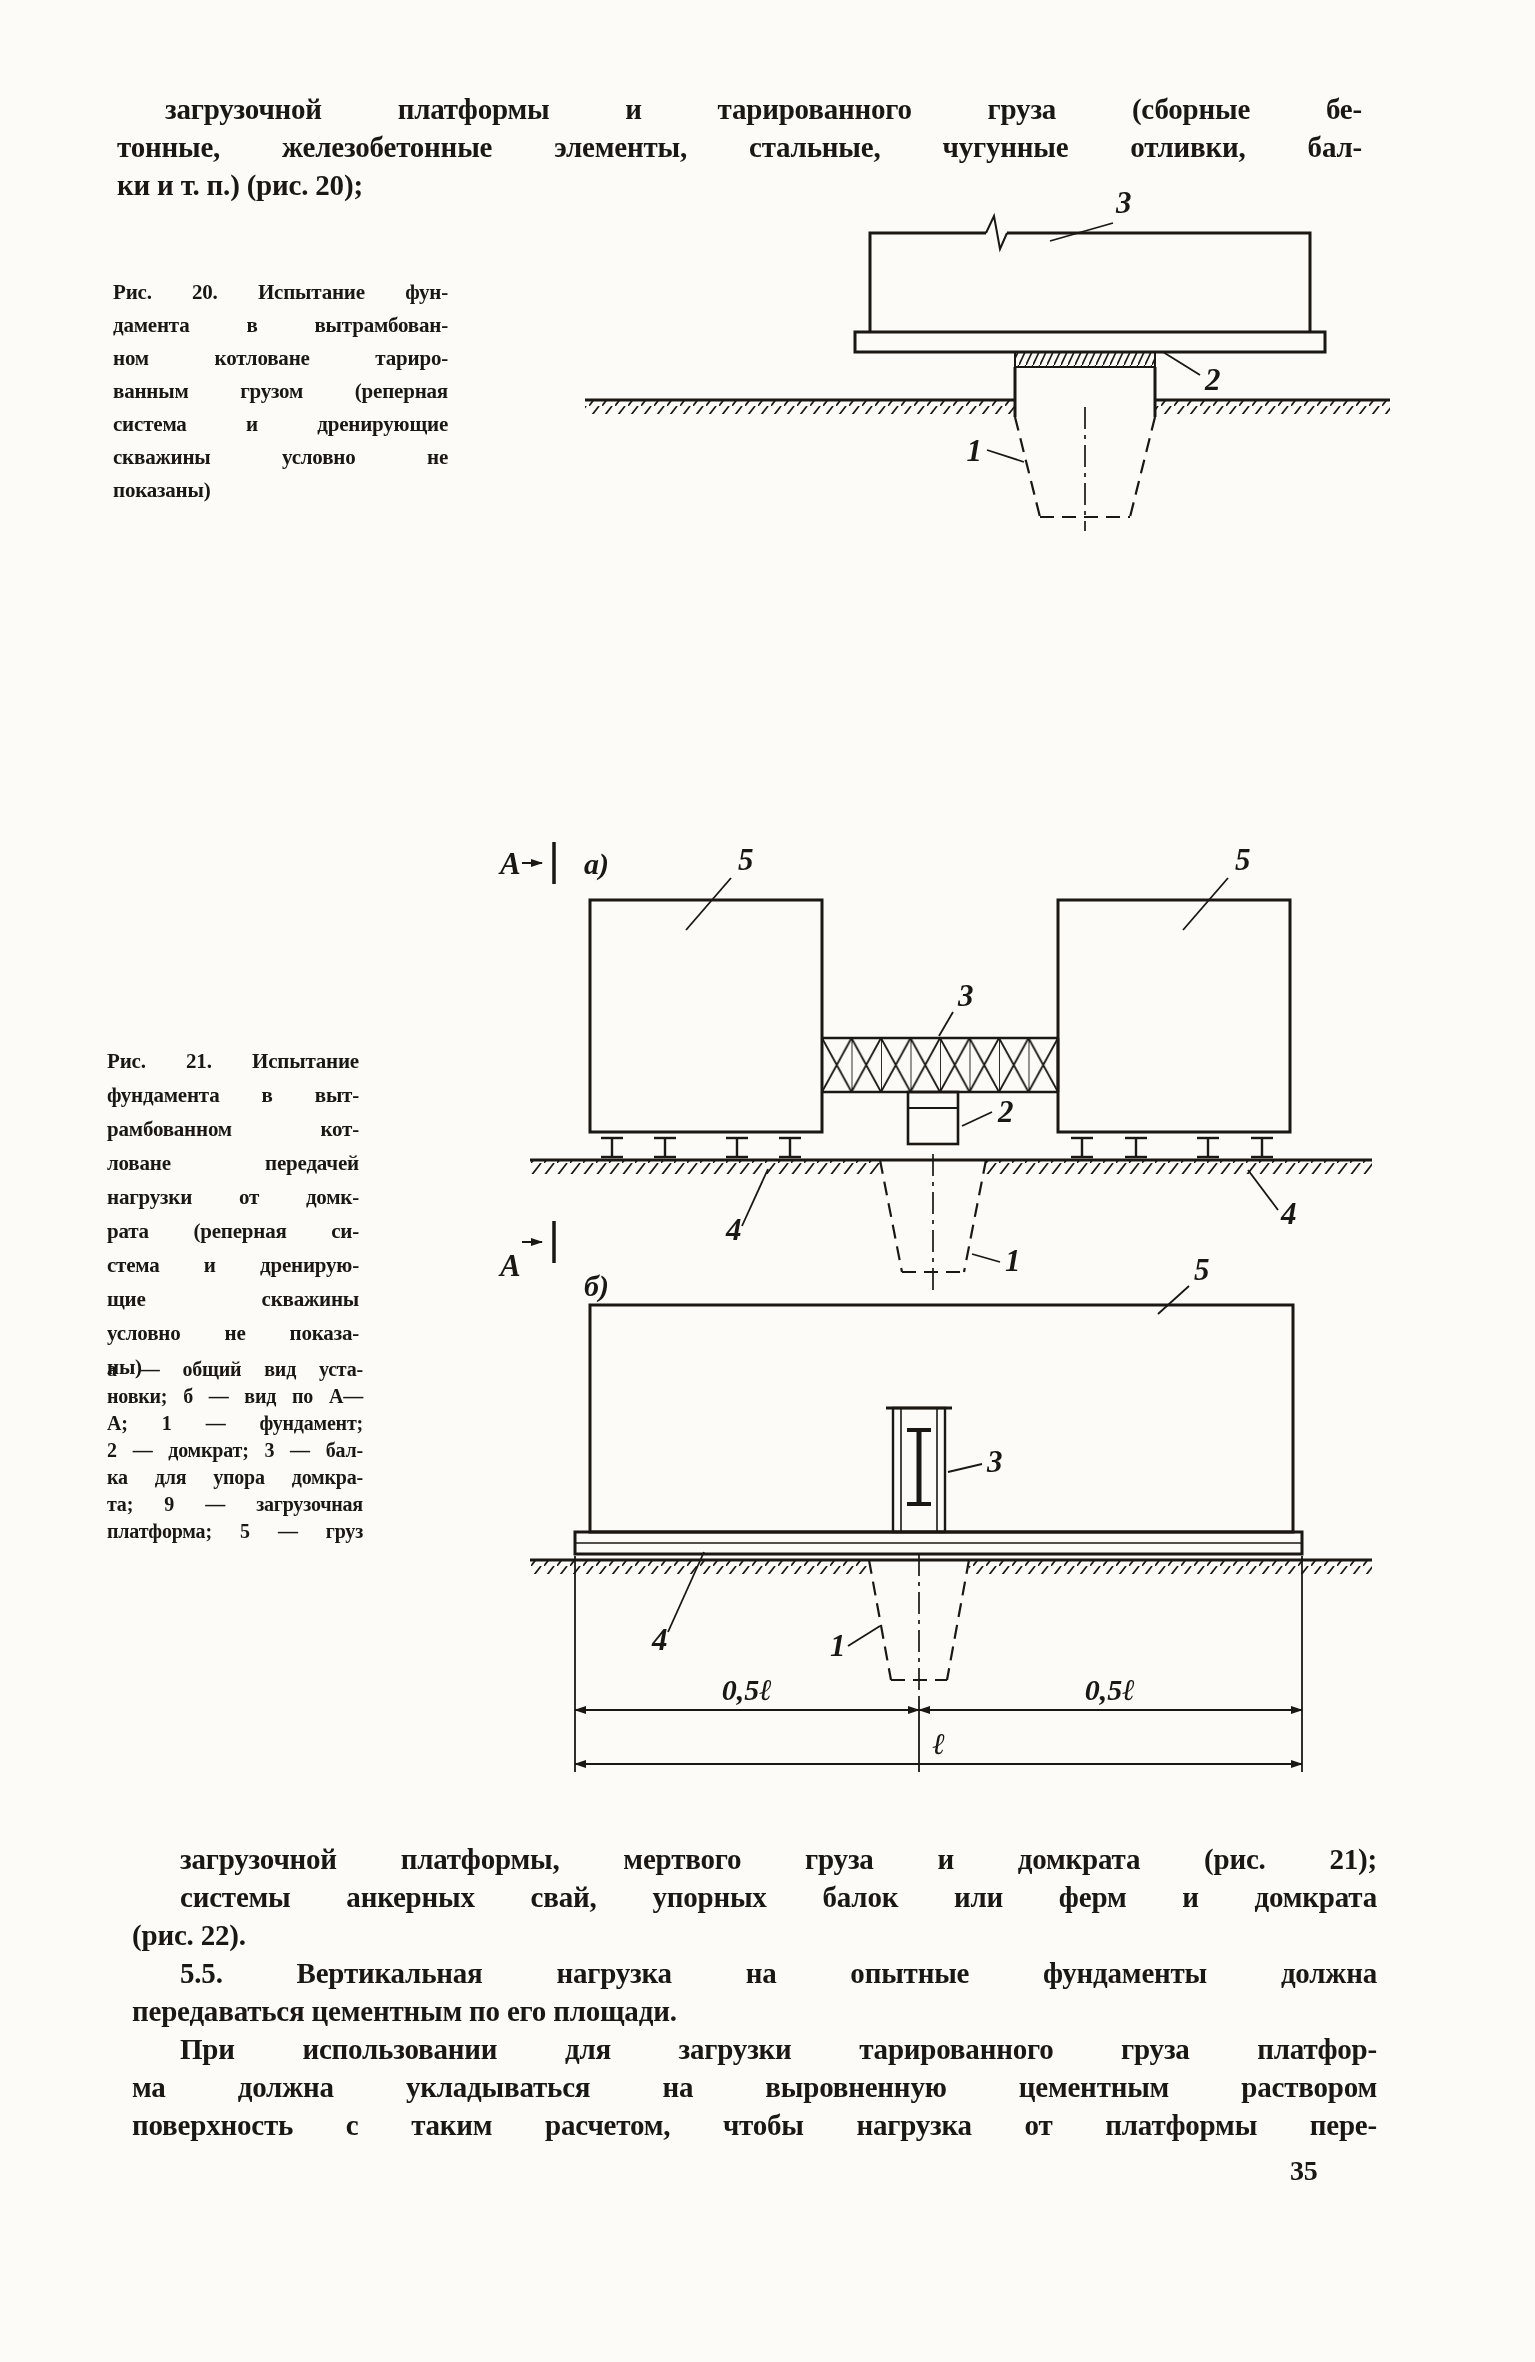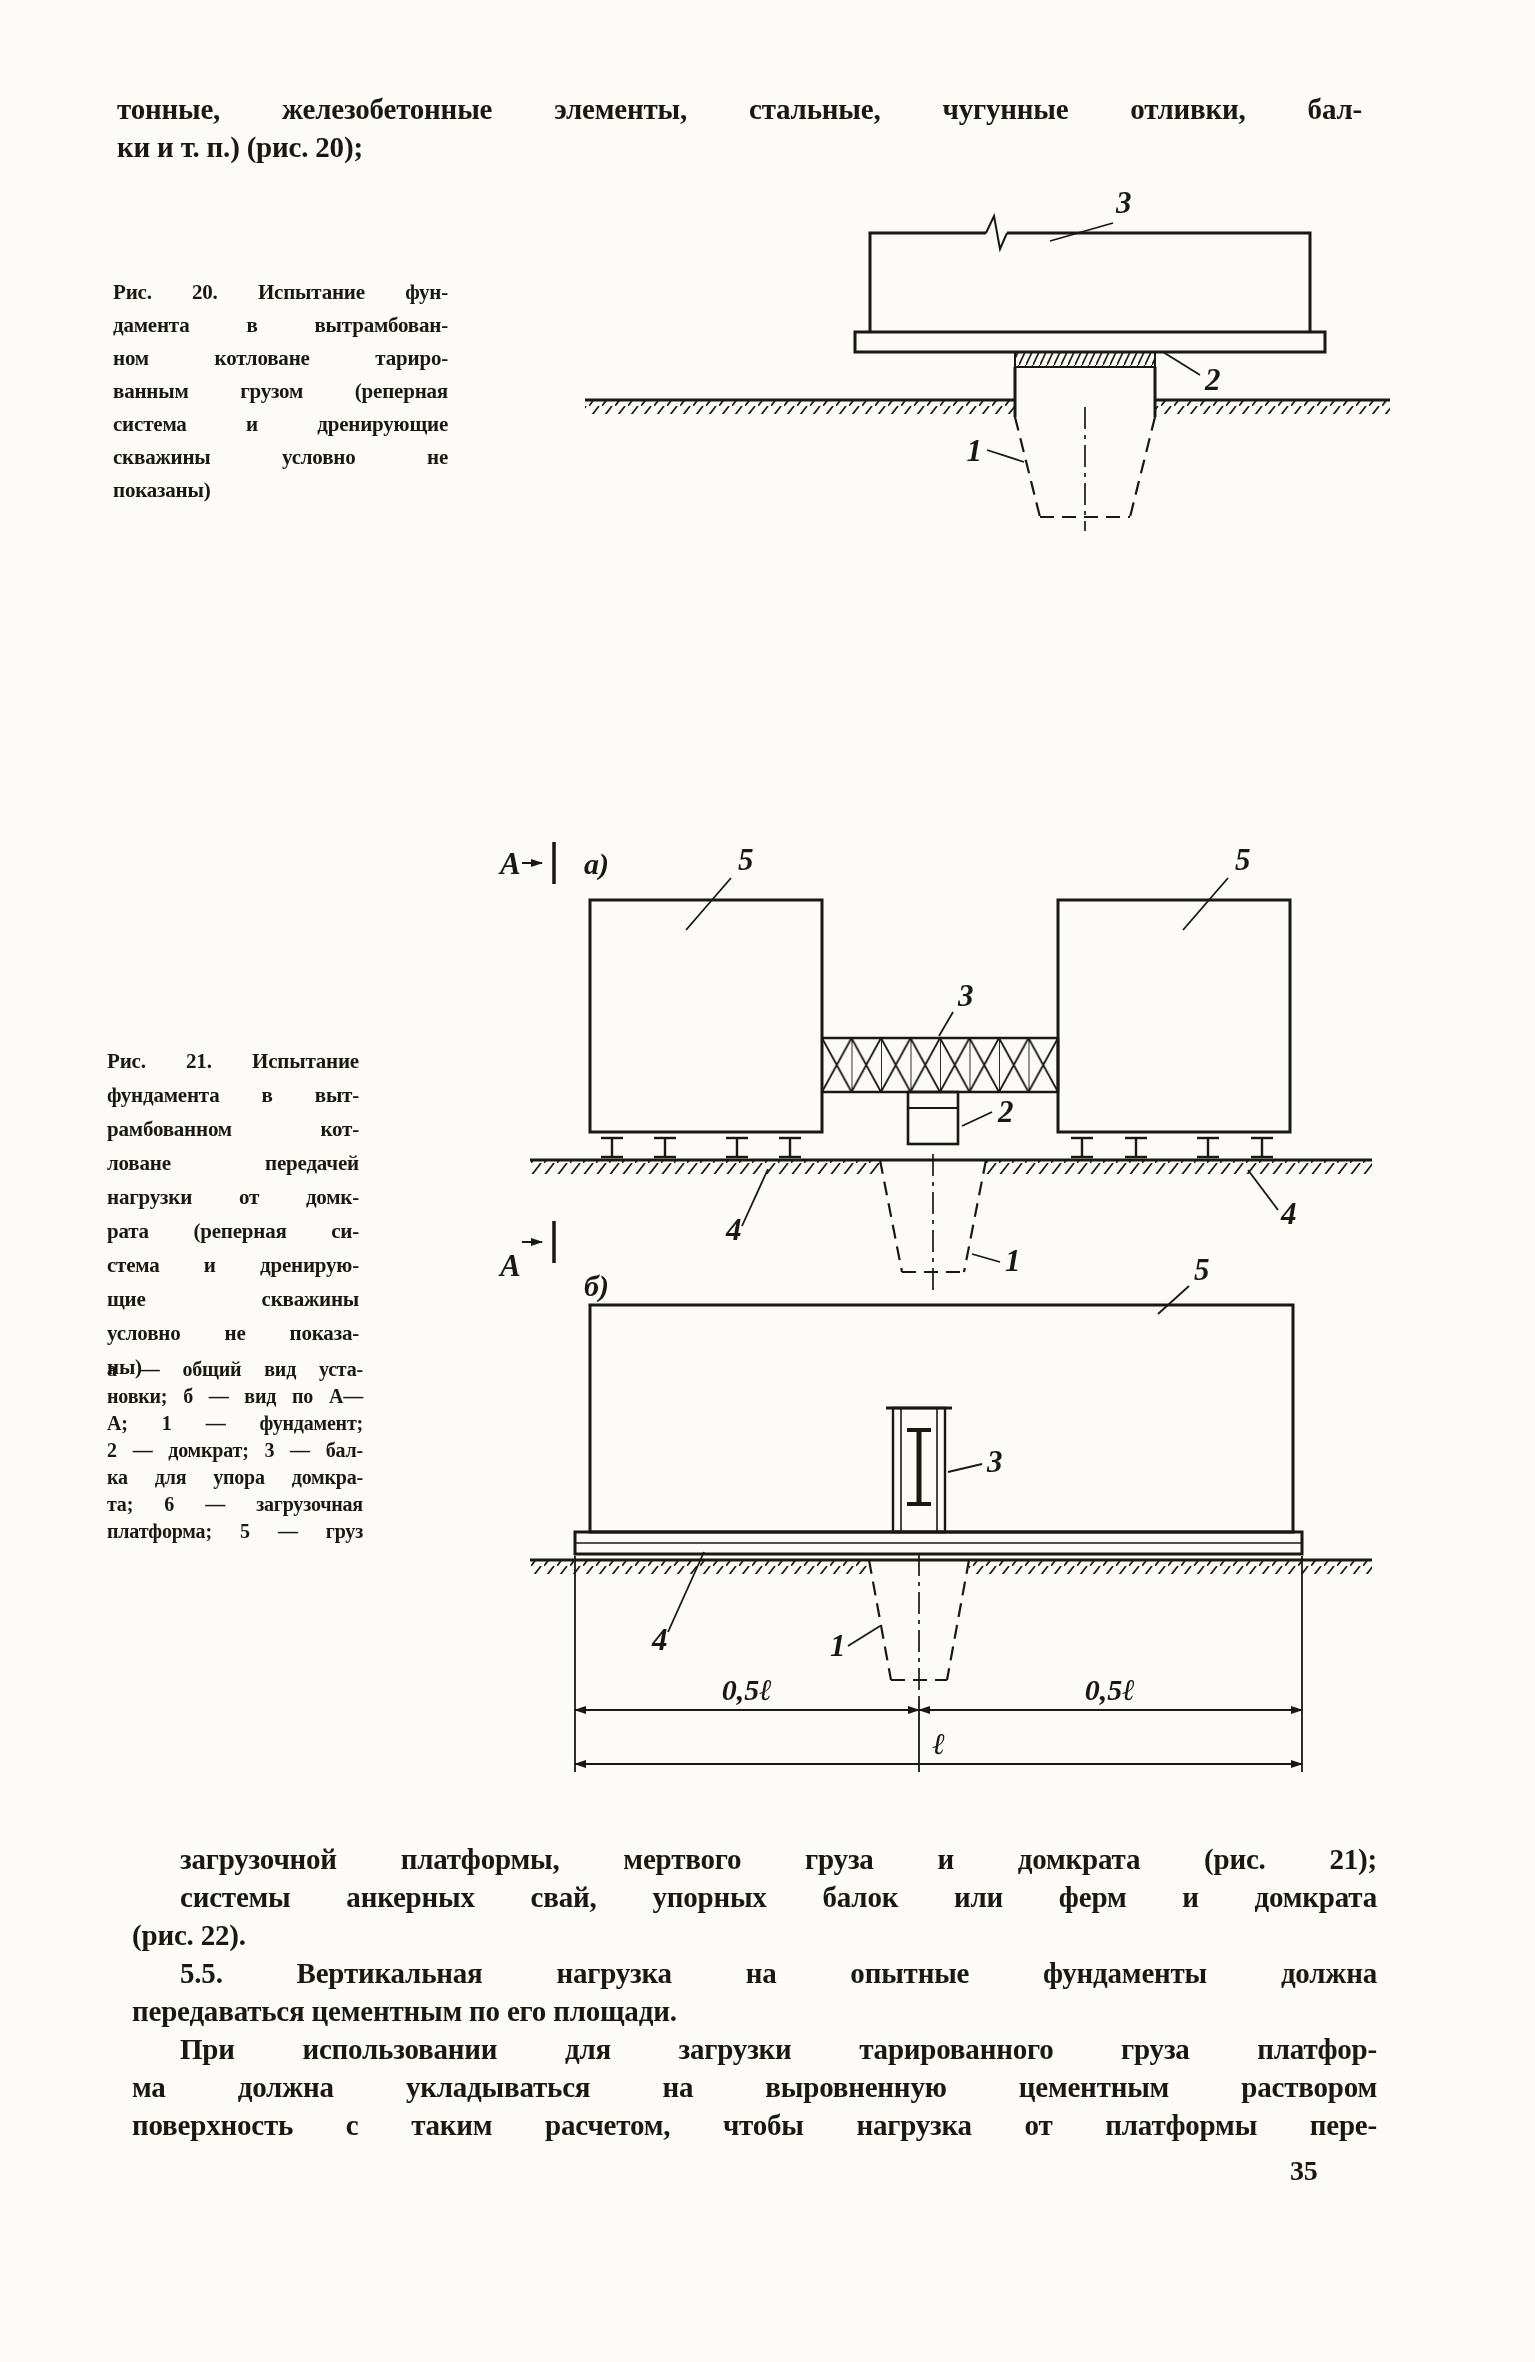--- a/index.html
+++ b/index.html
@@ -25,20 +25,21 @@
   .fnum, .fsec { font-family:"Liberation Serif",serif; font-style:italic; font-weight:700; font-size:31px; fill:#1b1713; }
   .fview { font-family:"Liberation Serif",serif; font-style:italic; font-weight:700; font-size:30px; fill:#1b1713; }
   .fdim { font-family:"Liberation Serif",serif; font-style:italic; font-weight:700; font-size:30px; fill:#1b1713; }
 </style>
 </head>
 <body>
 
 <div class="page">
 
   <div class="abs txt body-txt" style="left:117px;top:90px;width:1245px">
+    <div class="ln just ind">загрузочной платформы и тарированного груза (сборные бе-</div>
     <div class="ln just">тонные, железобетонные элементы, стальные, чугунные отливки, бал-</div>
     <div class="ln">ки и т. п.) (рис. 20);</div>
   </div>
 
   <div class="abs txt cap" style="left:113px;top:238px;width:335px">
     <div class="ln just">Рис. 20. Испытание фун-</div>
     <div class="ln just">дамента в вытрамбован-</div>
     <div class="ln just">ном котловане тариро-</div>
     <div class="ln just">ванным грузом (реперная</div>
     <div class="ln just">система и дренирующие</div>
@@ -98,21 +99,21 @@
     <div class="ln just">щие скважины</div>
     <div class="ln just">условно не показа-</div>
     <div class="ln">ны)</div>
   </div>
   <div class="abs txt leg" style="left:107px;top:1356px;width:256px">
     <div class="ln just">а — общий вид уста-</div>
     <div class="ln just">новки; б — вид по А—</div>
     <div class="ln just">А; 1 — фундамент;</div>
     <div class="ln just">2 — домкрат; 3 — бал-</div>
     <div class="ln just">ка для упора домкра-</div>
-    <div class="ln just">та; 6 — загрузочная</div>
+    <div class="ln just">та; 9 — загрузочная</div>
     <div class="ln just">платформа; 5 — груз</div>
   </div>
 
   <svg class="abs" style="left:492px;top:838px" width="915" height="940" viewBox="0 0 915 940">
     <defs>
       <pattern id="g21ground" width="13" height="13" patternUnits="userSpaceOnUse">
         <line x1="0" y1="13" x2="10" y2="0" stroke="#1b1713" stroke-width="1.7"></line>
       </pattern>
       <pattern id="g21truss" x="330" y="200" width="29.5" height="54" patternUnits="userSpaceOnUse">
         <line x1="0" y1="0" x2="0" y2="54" stroke="#1b1713" stroke-width="1.8"></line>

